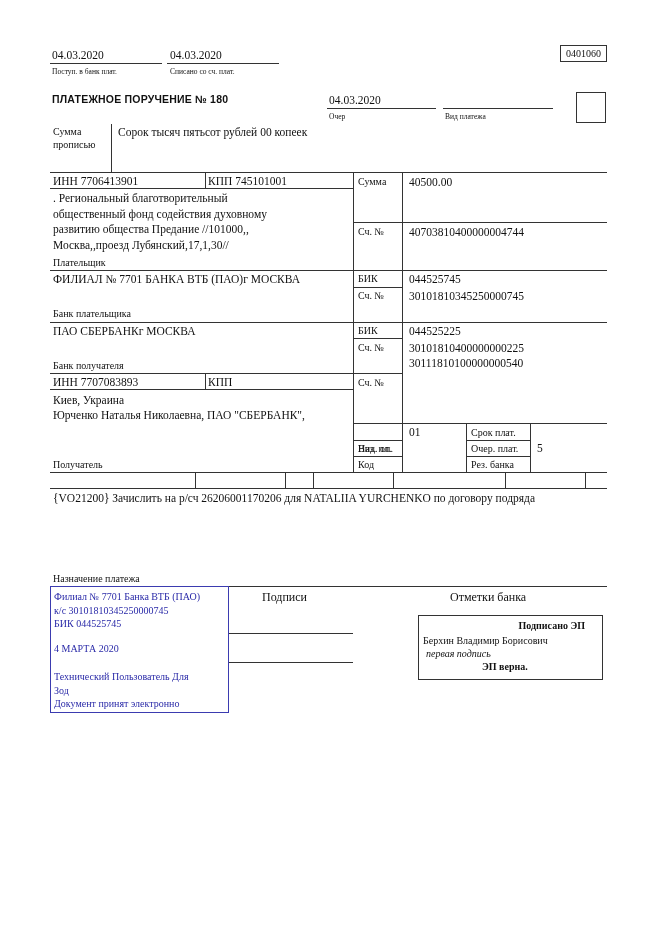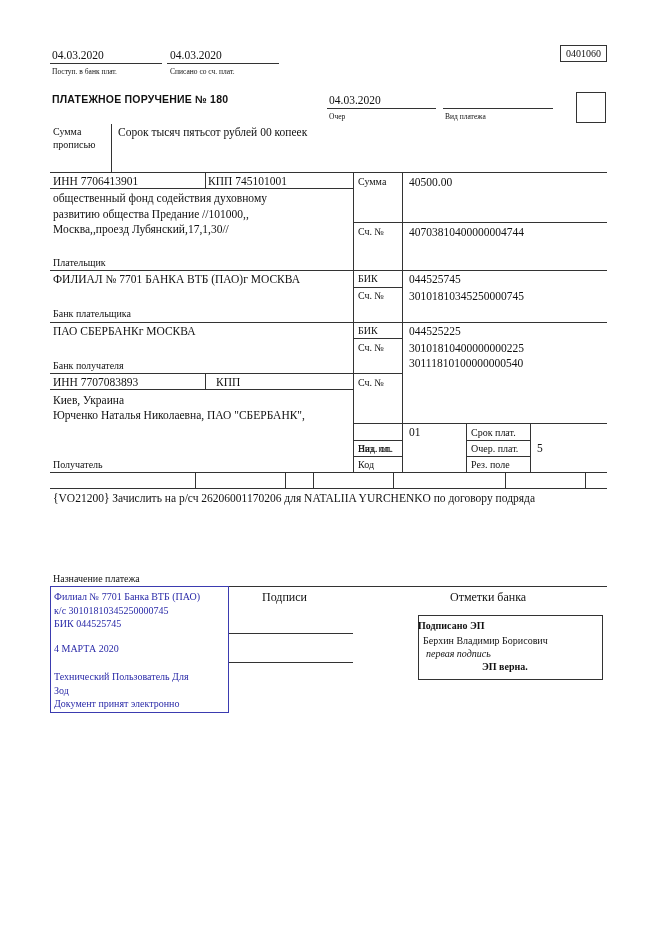--- a/index.html
+++ b/index.html
@@ -83,20 +83,21 @@
 <div class="vl" style="left:285px;top:472px;height:16px;"></div>
 <div class="vl" style="left:313px;top:472px;height:16px;"></div>
 <div class="vl" style="left:393px;top:472px;height:16px;"></div>
 <div class="vl" style="left:505px;top:472px;height:16px;"></div>
 <div class="vl" style="left:585px;top:472px;height:16px;"></div>
 <div class="hl" style="left:50px;top:488px;width:557px;"></div>
 
 <div class="abs t11" style="left:53px;top:174px;">ИНН 7706413901</div>
 <div class="abs t11" style="left:208px;top:174px;">КПП 745101001</div>
 <div class="abs t11" style="left:53px;top:191px;line-height:15.5px;">
+  <div>. Региональный благотворительный</div>
   <div>общественный фонд содействия духовному</div>
   <div>развитию общества Предание //101000,,</div>
   <div>Москва,,проезд Лубянский,17,1,30//</div>
 </div>
 <div class="abs t10" style="left:53px;top:256px;">Плательщик</div>
 
 <div class="abs t10" style="left:358px;top:175px;">Сумма</div>
 <div class="abs t11" style="left:409px;top:175px;">40500.00</div>
 <div class="abs t10" style="left:358px;top:225px;">Сч. №</div>
 <div class="abs t11" style="left:409px;top:225px;">40703810400000004744</div>
@@ -109,37 +110,37 @@
 <div class="abs t11" style="left:409px;top:289px;">30101810345250000745</div>
 
 <div class="abs t11" style="left:53px;top:324px;">ПАО СБЕРБАНКг МОСКВА</div>
 <div class="abs t10" style="left:53px;top:359px;">Банк получателя</div>
 <div class="abs t10" style="left:358px;top:324px;">БИК</div>
 <div class="abs t11" style="left:409px;top:324px;">044525225</div>
 <div class="abs t10" style="left:358px;top:341px;">Сч. №</div>
 <div class="abs t11" style="left:409px;top:341px;">30101810400000000225</div>
 
 <div class="abs t11" style="left:53px;top:375px;">ИНН 7707083893</div>
-<div class="abs t11" style="left:208px;top:375px;margin-left:8px;">КПП</div>
+<div class="abs t11" style="left:208px;top:375px;">КПП</div>
 <div class="abs t11" style="left:53px;top:393px;line-height:15px;">
   <div>Киев, Украина</div>
   <div>Юрченко Наталья Николаевна, ПАО "СБЕРБАНК",</div>
 </div>
 <div class="abs t10" style="left:53px;top:458px;">Получатель</div>
 <div class="abs t10" style="left:358px;top:376px;">Сч. №</div>
 <div class="abs t11" style="left:409px;top:356px;">30111810100000000540</div>
 
 <div class="abs t10" style="left:358px;top:426px;margin-top:16px;">Вид. оп.</div>
 <div class="abs t11" style="left:409px;top:425px;">01</div>
 <div class="abs t10" style="left:358px;top:442px;">Наз. пл.</div>
 <div class="abs t10" style="left:358px;top:458px;">Код</div>
 <div class="abs t10" style="left:471px;top:426px;">Срок плат.</div>
 <div class="abs t10" style="left:471px;top:442px;">Очер. плат.</div>
 <div class="abs t11" style="left:537px;top:441px;">5</div>
-<div class="abs t10" style="left:471px;top:458px;">Рез. поле</div>
+<div class="abs t10" style="left:471px;top:458px;">Рез. банка</div>
 
 <div class="abs t11" style="left:53px;top:491px;line-height:15px;">
   <div>{VO21200} Зачислить на р/сч 26206001170206 для NATALIIA YURCHENKO по договору подряда</div>
 </div>
 <div class="abs t10" style="left:53px;top:572px;">Назначение платежа</div>
 <div class="hl" style="left:50px;top:586px;width:557px;"></div>
 
 <div class="abs t11" style="left:262px;top:590px;font-size:12px;">Подписи</div>
 <div class="hl" style="left:228px;top:633px;width:125px;"></div>
 <div class="hl" style="left:228px;top:662px;width:125px;"></div>
@@ -152,16 +153,16 @@
   <div>БИК 044525745</div>
 </div>
 <div class="abs t10 blue" style="left:54px;top:642px;">4 МАРТА 2020</div>
 <div class="abs t10 blue" style="left:54px;top:670px;line-height:13.5px;">
   <div>Технический Пользователь Для</div>
   <div>Зод</div>
   <div>Документ принят электронно</div>
 </div>
 
 <div class="box" style="left:418px;top:615px;width:183px;height:63px;"></div>
-<div class="abs t10" style="left:418px;top:619px;width:185px;text-align:left;font-weight:bold;">Подписано ЭП</div>
+<div class="abs t10" style="left:400px;top:619px;width:185px;text-align:right;font-weight:bold;">Подписано ЭП</div>
 <div class="abs t10" style="left:423px;top:634px;">Берхин Владимир Борисович</div>
 <div class="abs t10" style="left:426px;top:647px;font-style:italic;">первая подпись</div>
 <div class="abs t10" style="left:482px;top:660px;font-weight:bold;">ЭП верна.</div>
 
 </body></html>

